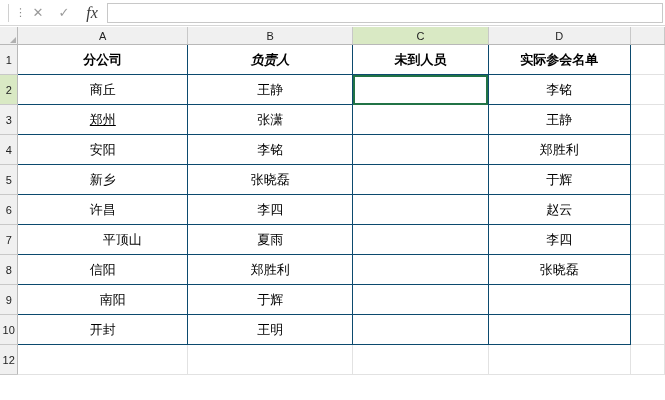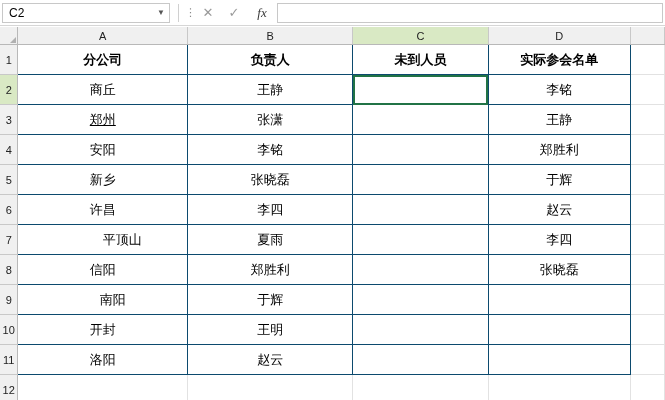--- a/index.html
+++ b/index.html
@@ -70,21 +70,21 @@
     display: flex;
     align-items: center;
     justify-content: center;
     color: #9a9a9a;
     font-size: 13px;
   }
   .fb-btn.check { color: #9a9a9a; }
   .fb-btn.fx {
     font-family: "Liberation Serif", serif;
     font-style: italic;
-    font-size: 13px;
+    font-size: 16px;
     color: #3a3a3a;
     width: 30px;
   }
   .formula-input {
     flex: 1;
     height: 20px;
     margin-right: 2px;
     border: 1px solid #c8c8c8;
     background: #ffffff;
     box-sizing: border-box;
@@ -179,24 +179,20 @@
   }
   .sel-cell {
     outline: 2px solid #217346;
     outline-offset: -2px;
   }
 </style>
 </head>
 <body>
 
 <div class="formula-bar">
-  <div class="name-box">
-    <span class="name-box-text">C2</span>
-    <span class="name-box-arrow">▼</span>
-  </div>
   <div class="fb-sep"></div>
   <div class="fb-dots">⋮</div>
   <div class="fb-btn">✕</div>
   <div class="fb-btn check">✓</div>
   <div class="fb-btn fx">fx</div>
   <div class="formula-input" placeholder=""></div>
 </div>
 
 <div class="grid-wrap">
   <table class="grid">
@@ -205,21 +201,21 @@
           <td class="corner" style="width: 18px;"></td>
           <td class="colhead" style="width: 140px;">A</td>
           <td class="colhead" style="width: 178px;">B</td>
           <td class="colhead selected" style="width: 144px;">C</td>
           <td class="colhead" style="width: 148px;">D</td>
           <td class="colhead" style="width: 37px;"></td>
         </tr>
         <tr>
           <td class="rowhead">1</td>
           <td class="cell bordered header-row" style="width: 140px;">分公司</td>
-          <td class="cell bordered header-row" style="width: 178px;">负责人</td>
+          <td class="cell bordered header-row" style="width: 178px; font-style: italic;">负责人</td>
           <td class="cell bordered header-row" style="width: 144px; margin-top: 28px;">未到人员</td>
           <td class="cell bordered header-row" style="width: 148px;">实际参会名单</td>
           <td class="cell empty-tail" style="width: 37px;"></td>
         </tr>
         <tr>
           <td class="rowhead selected">2</td>
           <td class="cell bordered" style="width: 140px;">商丘</td>
           <td class="cell bordered" style="width: 178px;">王静</td>
           <td class="cell bordered sel-cell" style="width: 144px;"></td>
           <td class="cell bordered" style="width: 148px;">李铭</td>
@@ -283,28 +279,20 @@
         </tr>
         <tr>
           <td class="rowhead">10</td>
           <td class="cell bordered" style="width: 140px; margin-top: 40px;">开封</td>
           <td class="cell bordered" style="width: 178px;">王明</td>
           <td class="cell bordered" style="width: 144px;"></td>
           <td class="cell bordered" style="width: 148px;"></td>
           <td class="cell empty-tail" style="width: 37px;"></td>
         </tr>
         <tr>
-          <td class="rowhead">11</td>
-          <td class="cell bordered" style="width: 140px;">洛阳</td>
-          <td class="cell bordered" style="width: 178px;">赵云</td>
-          <td class="cell bordered" style="width: 144px;"></td>
-          <td class="cell bordered" style="width: 148px;"></td>
-          <td class="cell empty-tail" style="width: 37px;"></td>
-        </tr>
-        <tr>
           <td class="rowhead">12</td>
           <td class="cell" style="width: 140px;"></td>
           <td class="cell" style="width: 178px;"></td>
           <td class="cell" style="width: 144px;"></td>
           <td class="cell" style="width: 148px;"></td>
           <td class="cell empty-tail" style="width: 37px;"></td>
         </tr>
       </tbody>
   </table>
 </div>

